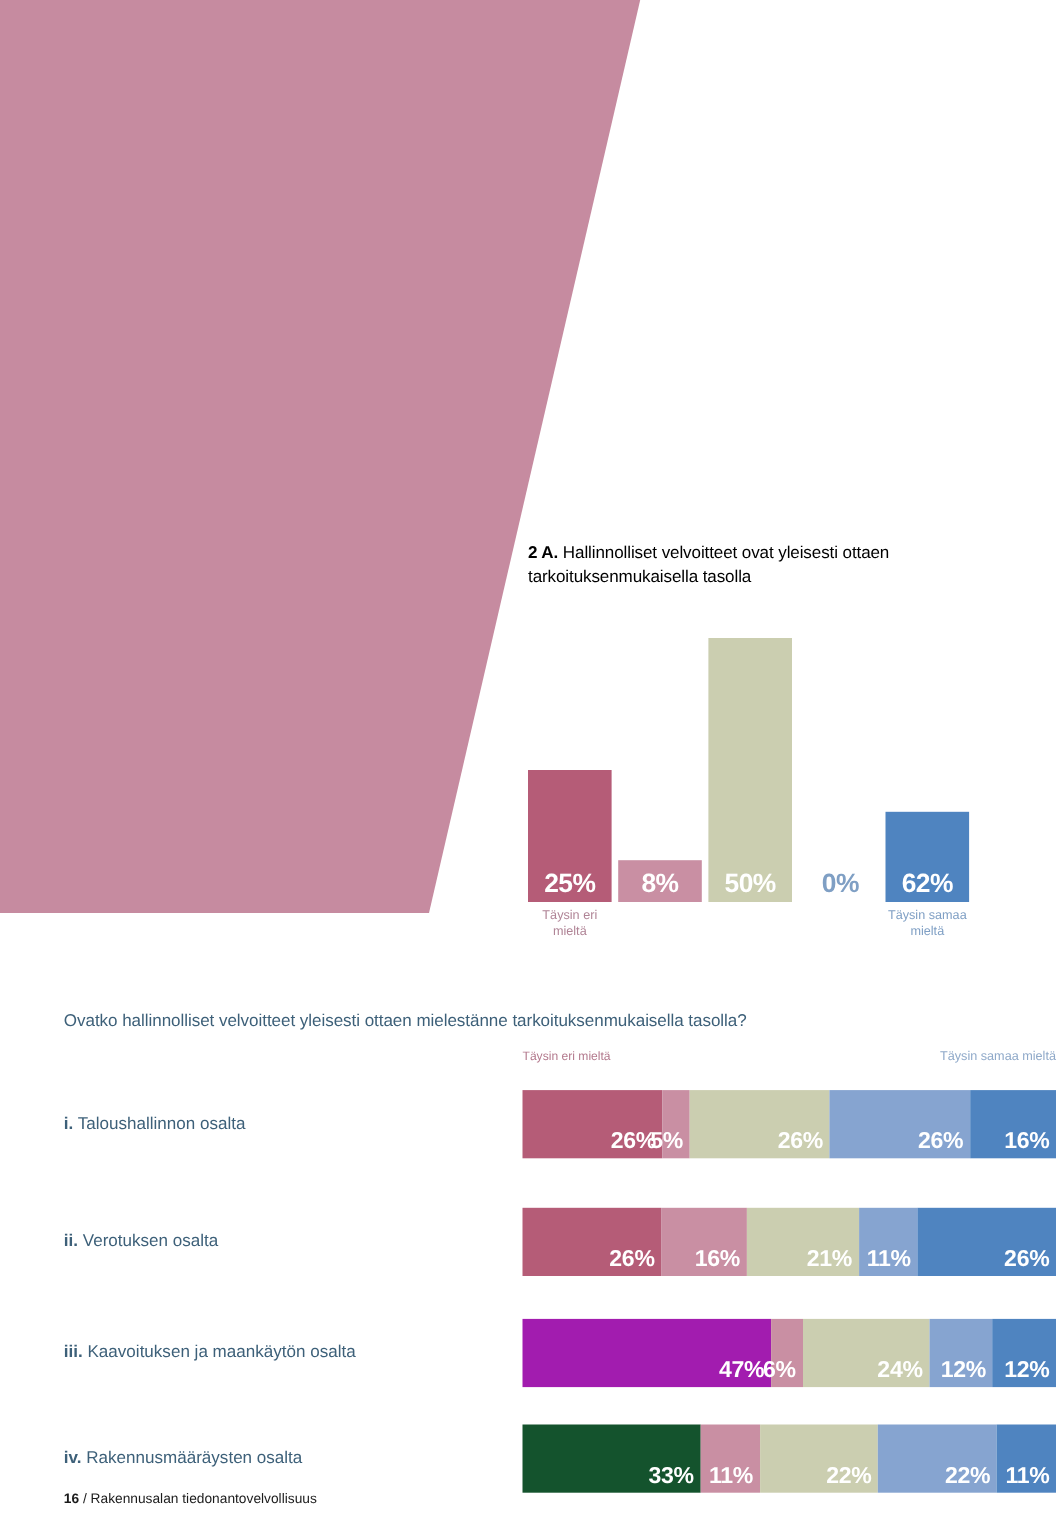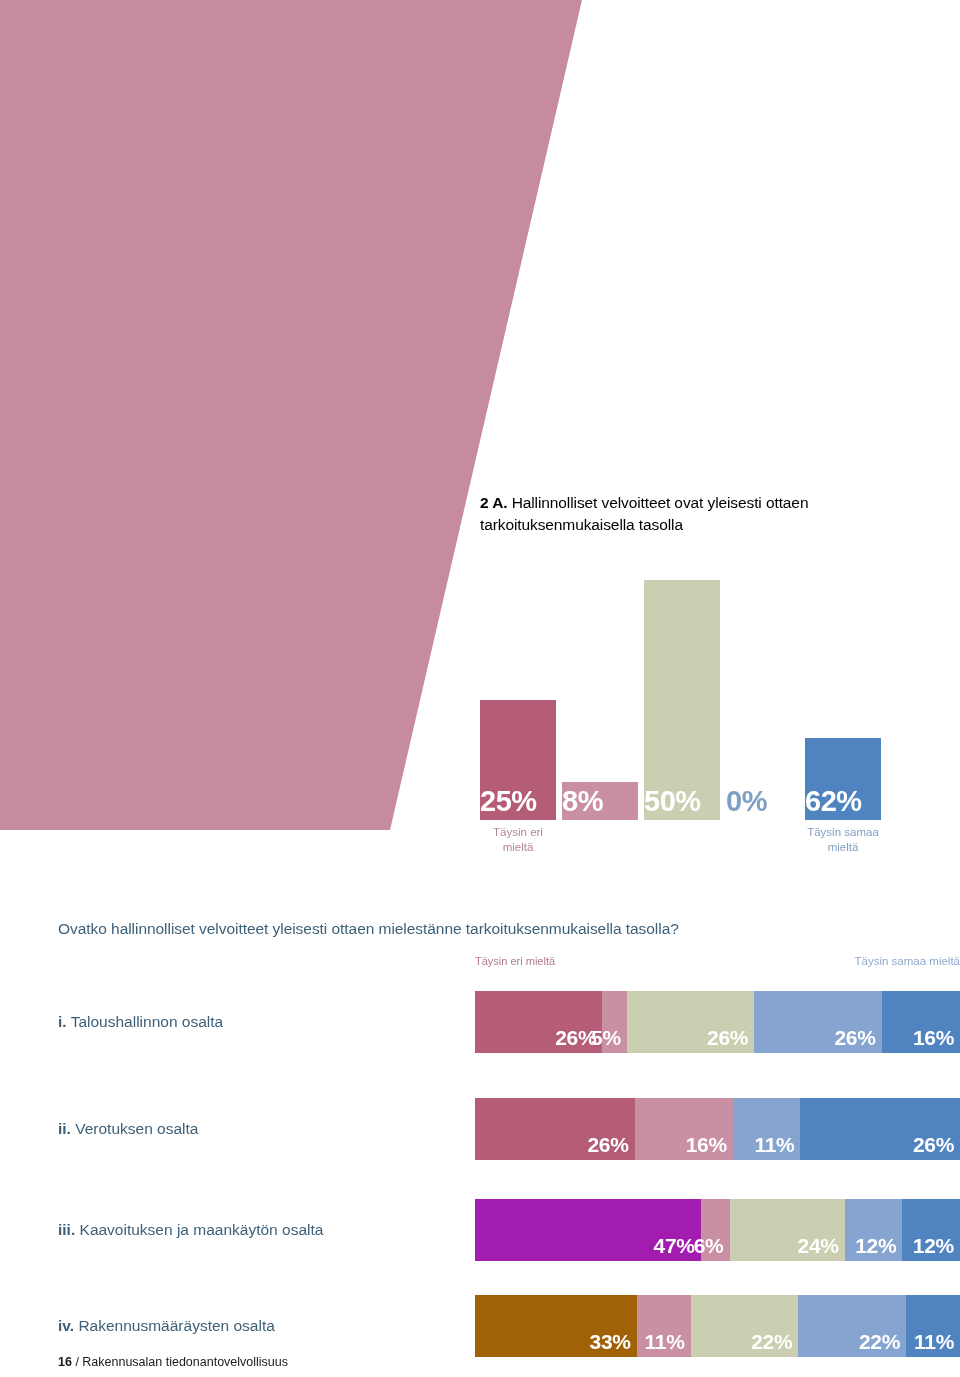--- a/index.html
+++ b/index.html
@@ -48,21 +48,22 @@
     width:76px;
   }
   .bar-rect{
     position:absolute;
     bottom:0;left:0;right:0;
     box-sizing:border-box;
   }
   .bar-val{
     position:absolute;
     bottom:4px;left:0;right:0;
-    font-size:29px;
+    text-align:center;
+    font-size:24px;
     font-weight:bold;
     color:#ffffff;
     letter-spacing:-0.5px;
     line-height:1;
   }
   .bar-val.nobar{
     color:#7f9fc4;
   }
   .bar-caption{
     position:absolute;
@@ -228,20 +229,23 @@
     </div>
     <div class="srow" style="top: 1098px;">
       <div class="srow-label"><b>ii.</b><span> Verotuksen osalta</span></div>
       <div class="srow-bar">
         <div class="seg" style="flex: 26 0 0px; background: rgb(181, 92, 119);">
           <span class="seg-val">26%</span>
         </div>
         <div class="seg" style="flex: 16 0 0px; background: rgb(201, 143, 163);">
           <span class="seg-val">16%</span>
         </div>
+        <div class="seg" style="flex: 21 0 0px; background: rgb(203, 206, 176);">
+          <span class="seg-val">21%</span>
+        </div>
         <div class="seg" style="flex: 11 0 0px; background: rgb(134, 164, 208);">
           <span class="seg-val">11%</span>
         </div>
         <div class="seg" style="flex: 26 0 0px; background: rgb(79, 132, 192);">
           <span class="seg-val">26%</span>
         </div>
       </div>
     </div>
     <div class="srow" style="top: 1199px;">
       <div class="srow-label"><b>iii.</b><span> Kaavoituksen ja maankäytön osalta</span></div>
@@ -259,21 +263,21 @@
           <span class="seg-val">12%</span>
         </div>
         <div class="seg" style="flex: 12 0 0px; background: rgb(79, 132, 192);">
           <span class="seg-val">12%</span>
         </div>
       </div>
     </div>
     <div class="srow" style="top: 1295px;">
       <div class="srow-label"><b>iv.</b><span> Rakennusmääräysten osalta</span></div>
       <div class="srow-bar">
-        <div class="seg" style="flex: 33 0 0px; background: #a16207;">
+        <div class="seg" style="flex: 33 0 0px; background: #14532d;">
           <span class="seg-val">33%</span>
         </div>
         <div class="seg" style="flex: 11 0 0px; background: rgb(201, 143, 163);">
           <span class="seg-val">11%</span>
         </div>
         <div class="seg" style="flex: 22 0 0px; background: rgb(203, 206, 176);">
           <span class="seg-val">22%</span>
         </div>
         <div class="seg" style="flex: 22 0 0px; background: rgb(134, 164, 208);">
           <span class="seg-val">22%</span>

